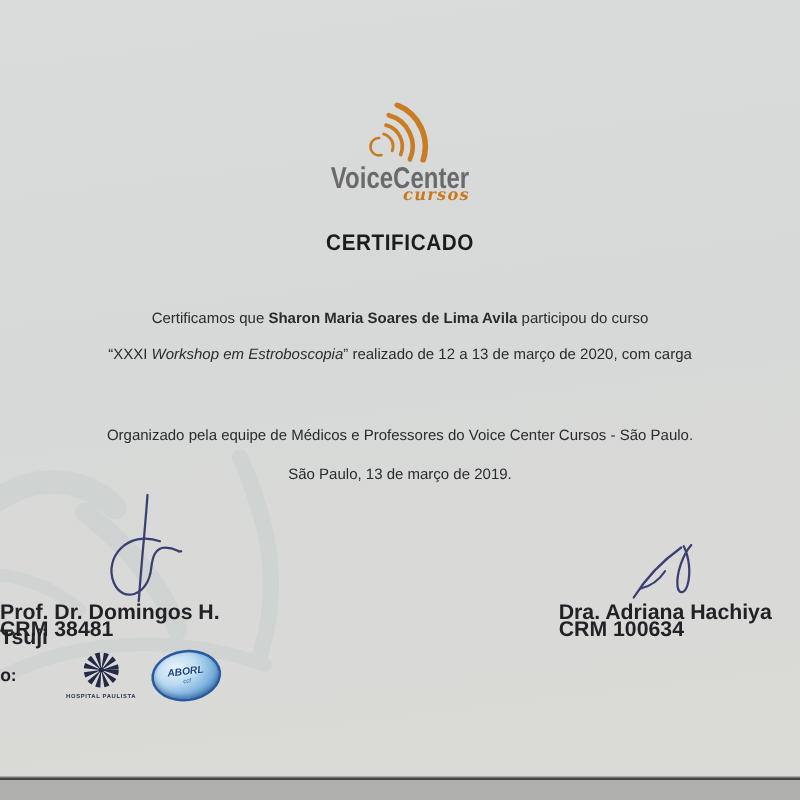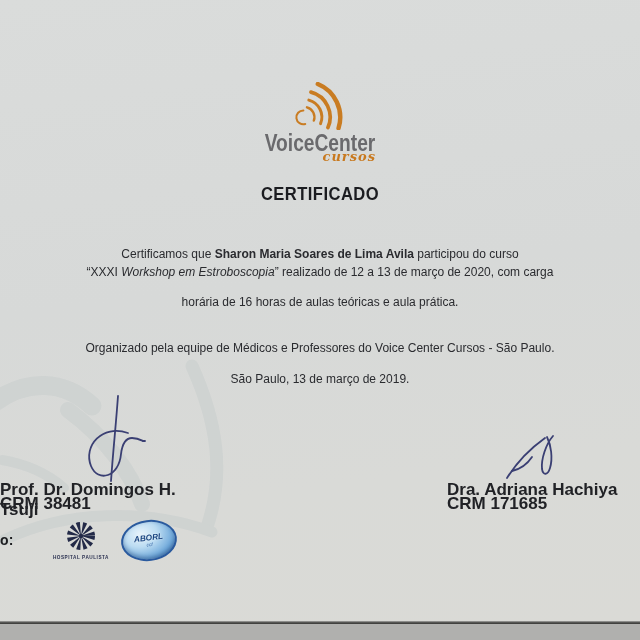--- a/index.html
+++ b/index.html
@@ -17,21 +17,21 @@
   .brand-mark{left:292px;top:82px;width:56px;height:48px;z-index:2;}
   .brand-name{top:129px;font-size:24px;font-weight:bold;color:#6a6a6d;z-index:2;
     transform:translateX(-50%) scaleX(.8);letter-spacing:0;}
   .brand-tagline{top:149px;right:264px;font-size:13px;font-weight:bold;font-style:italic;
     font-family:"DejaVu Serif",serif;color:#c8791f;z-index:2;letter-spacing:1px;margin-left:12px;}
   
   .title{top:184px;font-size:18px;font-weight:bold;letter-spacing:.5px;color:#1b1c20;
     transform:translateX(-50%) scaleX(.92);z-index:2;}
   
   .bodyline{font-size:12px;color:#2a2b2f;z-index:2;}
-  .l1{top:247px;} .l2{top:265px;} .l3{top:295px;}
+  .l1{top:247px;} .l2{top:276px;} .l3{top:295px;}
   .org{top:341px;} .date{top:372px;}
   .b{font-weight:bold;} .i{font-style:italic;}
   
   .sig-overlay{left:0;top:0;width:640px;height:640px;z-index:3;pointer-events:none;}
   .sig-name{font-size:17px;font-weight:bold;color:#212226;text-align:left;z-index:3;}
   .sig-left-name{left:0;top:480px;width:184px;}
   .sig-left-crm{left:0;top:494px;width:184px;}
   .sig-right-name{left:447px;top:480px;width:196px;}
   .sig-right-crm{left:447px;top:494px;width:188px;}
   
@@ -71,40 +71,39 @@
     <path d="M 20.2 11.0 A 28 28 0 0 1 38.6 49.4" stroke-width="4"></path>
     <path d="M 27.6 2.2 A 39 39 0 0 1 50.1 50" stroke-width="4.8"></path>
   </svg>
   <div class="centerline brand-name">VoiceCenter</div>
   <div class="abs brand-tagline">cursos</div>
 
   <div class="centerline title">CERTIFICADO</div>
 
   <div class="centerline bodyline l1"><span>Certificamos que </span><span class="b">Sharon Maria Soares de Lima Avila</span><span> participou do curso</span></div>
   <div class="centerline bodyline l2"><span>“XXXI </span><span class="i">Workshop em Estroboscopia</span><span>” realizado de 12 a 13 de março de 2020, com carga</span></div>
-  <div class="centerline bodyline l3">horária de 16 horas de aulas teóricas e aula prática.</div>
 
   <div class="centerline bodyline org">Organizado pela equipe de Médicos e Professores do Voice Center Cursos - São Paulo.</div>
   <div class="centerline bodyline date">São Paulo, 13 de março de 2019.</div>
 
   <svg class="abs sig-overlay" viewBox="0 0 640 640" fill="none" stroke="#3a3f73" stroke-width="1.8" stroke-linecap="round">
 
     <path d="M 118 396 C 116 424 113 452 111 481"></path>
     <path d="M 128 433 C 102 424 83 446 91 466 C 98 483 119 477 121 454 C 122 446 124 438 132 438 C 138 438 141 440 143 441"></path>
     <path d="M 143 441 l 2 0"></path>
 
     <path d="M 507 478 C 517 462 531 448 545 438"></path>
     <path d="M 512 471 C 521 469 528 463 532 457"></path>
     <path d="M 547 437 C 551 445 553 458 550 468 C 548 475 543 476 542 469 C 541 459 546 444 553 436"></path>
   </svg>
 
   <div class="abs sig-name sig-left-name">Prof. Dr. Domingos H. Tsuji</div>
   <div class="abs sig-name sig-left-crm">CRM 38481</div>
   <div class="abs sig-name sig-right-name">Dra. Adriana Hachiya</div>
-  <div class="abs sig-name sig-right-crm">CRM 171685</div>
+  <div class="abs sig-name sig-right-crm">CRM 100634</div>
 
   <div class="abs support">Apoio:</div>
 
   <svg class="abs hp-logo" viewBox="0 0 42 34">
     <circle cx="21" cy="16" r="8" fill="none" stroke="#232a48" stroke-width="12" stroke-dasharray="2.4 1.9"></circle>
     <circle cx="21" cy="16" r="2.2" fill="#232a48"></circle>
   </svg>
   <div class="abs hp-caption"><span>HOSPITAL PAULISTA</span></div>
 
   <div class="abs aborl">

